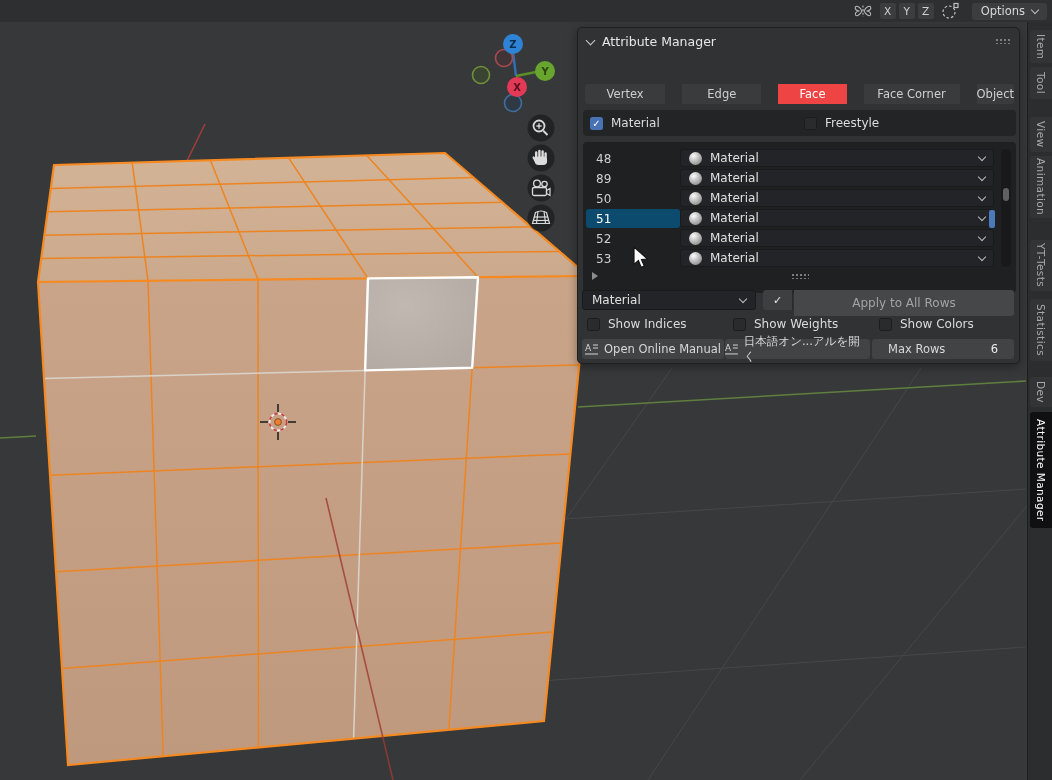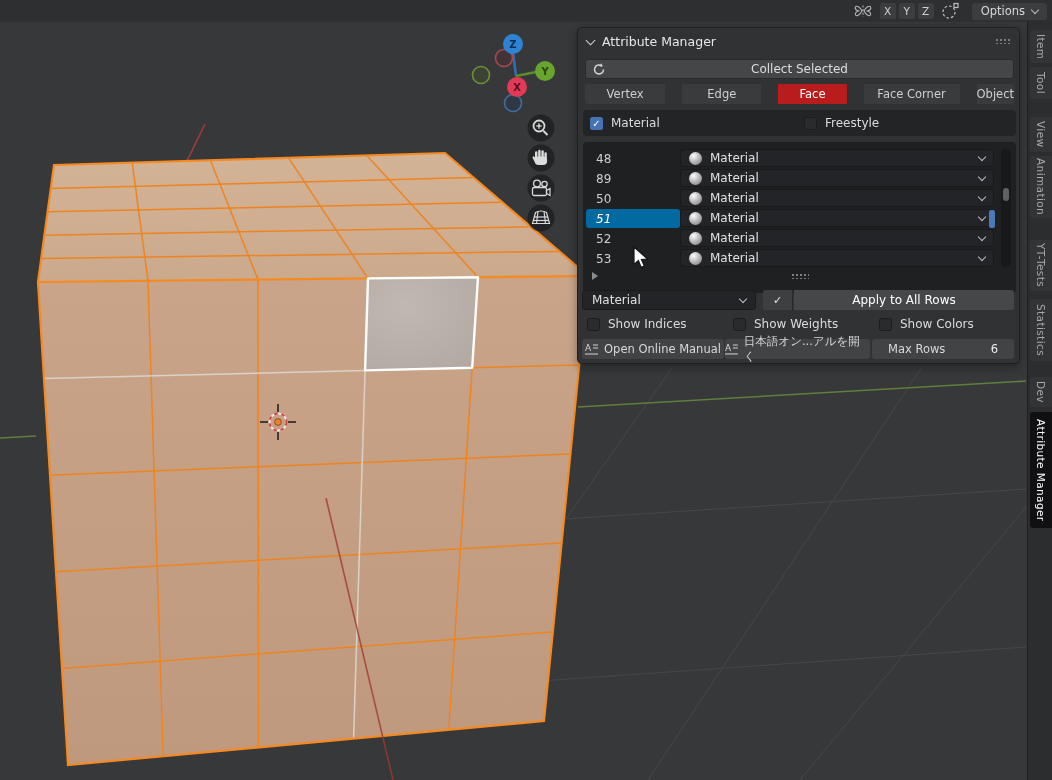--- a/index.html
+++ b/index.html
@@ -33,37 +33,37 @@
   .grip-h{right:9px;top:10px;}
   .collectbtn{position:absolute;left:7px;top:31px;width:429px;height:20px;background:#454648;
               border:1px solid #2a2a2c;border-radius:3px;color:#dedede;font-size:12px;
               display:flex;align-items:center;justify-content:center;box-sizing:border-box;}
   .collectbtn svg{position:absolute;left:6px;top:2px;}
   .domaintabs{position:absolute;left:7px;top:56px;width:429px;height:20px;display:flex;gap:17px;}
   .dtab{background:#3a3b3d;color:#cfcfcf;font-size:11.5px;display:flex;align-items:center;
         justify-content:center;}
   .dtab:first-child{border-radius:3px 0 0 3px;}
   .dtab:last-child{border-radius:0 3px 3px 0;flex:1;}
-  .dtab.active{background:#b91c1c;color:#fff;}
+  .dtab.active{background:#ef4444;color:#fff;}
 
   .togglebox{position:absolute;left:5px;top:82px;width:433px;height:26px;background:#232426;
              border-radius:4px;}
   .cbitem{position:absolute;top:6px;display:flex;align-items:center;gap:8px;
           color:#dcdcdc;font-size:12px;}
   .cb{width:13px;height:13px;border-radius:2.5px;box-sizing:border-box;display:flex;
       align-items:center;justify-content:center;font-size:10px;font-weight:bold;color:#fff;}
   .cb.checked{background:#4772b3;}
   .cb.un{background:#2a2b2d;border:1px solid #1c1c1e;}
 
   .tablebox{position:absolute;left:5px;top:114px;width:433px;height:151px;background:#1f2022;
             border-radius:4px;}
   .trow{position:absolute;left:1px;width:431px;height:19px;}
   .tidx{position:absolute;left:2px;top:0;width:94px;height:19px;display:flex;align-items:center;
         padding-left:10px;font-size:12px;color:#cfcfcf;border-radius:3px;box-sizing:border-box;}
-  .trow.selected .tidx{background:#0369a1;color:#fff;font-style:italic;}
+  .trow.selected .tidx{background:#0c4a6e;color:#fff;}
   .tdrop{position:absolute;left:96px;top:0;width:314px;height:18px;background:#232427;
          border:1px solid #1a1a1c;border-radius:3px;display:flex;align-items:center;gap:8px;
          padding:0 8px;box-sizing:border-box;}
   .tdrop .val{flex:1;font-size:12px;color:#e0e0e0;}
   .sphere{width:13px;height:13px;border-radius:50%;flex:0 0 auto;
           background:radial-gradient(circle at 35% 30%,#ffffff,#c2c2c2 40%,#757575 100%);}
   .sbar{position:absolute;left:418px;top:7px;width:10px;height:118px;background:#19191b;
         border-radius:5px;}
   .sthumb{position:absolute;left:2px;top:39px;width:6px;height:13px;background:#606062;
           border-radius:3px;}
@@ -75,22 +75,22 @@
   .grip-b{left:208px;top:131px;width:18px;}
 
   .matdrop{position:absolute;left:4px;top:262px;width:174px;height:20px;background:#232427;
            border:1px solid #1a1a1c;border-radius:3px;display:flex;align-items:center;
            padding:0 9px;box-sizing:border-box;color:#e0e0e0;font-size:12px;}
   .matdrop .val{flex:1;}
   .applycheck{position:absolute;left:185px;top:262px;width:30px;height:20px;background:#3e3f41;
               border-radius:3px 0 0 3px;border-right:1px solid #2a2a2c;color:#e8e8e8;
               font-size:11px;font-weight:bold;display:flex;align-items:center;justify-content:center;
               box-sizing:border-box;}
-  .applybtn{position:absolute;left:216px;top:262px;width:220px;height:20px;background:#464749;
-            border-radius:0 3px 3px 0;color:#ffffff;font-size:12px;display:flex;
+  .applybtn{position:absolute;left:216px;top:262px;width:220px;height:26px;background:#464749;
+            border-radius:0 3px 3px 0;color:#a3a3a3;font-size:12px;display:flex;
             align-items:center;justify-content:center;}
   .showrow .cbitem{top:289px;align-items:flex-end;}
   .footbtn{position:absolute;top:311px;height:20px;background:#424345;border-radius:3px;
            color:#d8d8d8;font-size:11.5px;display:flex;align-items:center;justify-content:center;
            gap:6px;box-sizing:border-box;}
   .numfield{justify-content:space-between;padding:0 16px;}
   .numfield .nval{color:#ececec;}
 
   
   .tabstrip{position:absolute;left:1027px;top:22px;width:25px;height:758px;background:#2c2d2f;
@@ -269,27 +269,20 @@
     </div>
   </div>
 
   <div class="panel">
     <div class="p-header">
       <span class="chev" style="border-color:#cdcdcd;"></span>
       <span>Attribute Manager</span>
     </div>
     <div class="gripdots grip-h"></div>
 
-    <div class="collectbtn">
-      <svg width="14" height="15" viewBox="0 0 14 14">
-        <path d="M11.5,7 a4.5,4.5 0 1 1 -1.4,-3.3" fill="none" stroke="#d5d5d5" stroke-width="1.5"></path>
-        <path d="M9.4,0.8 l1.2,3.2 -3.3,-0.3 z" fill="#d5d5d5"></path>
-      </svg>
-      <span>Collect Selected</span>
-    </div>
 
     <div class="domaintabs">
       <div class="dtab" style="width:86px">Vertex</div>
       <div class="dtab" style="width:85px">Edge</div>
       <div class="dtab active" style="width:73px">Face</div>
       <div class="dtab" style="width:103px">Face Corner</div>
       <div class="dtab">Object</div>
     </div>
 
     <div class="togglebox">

